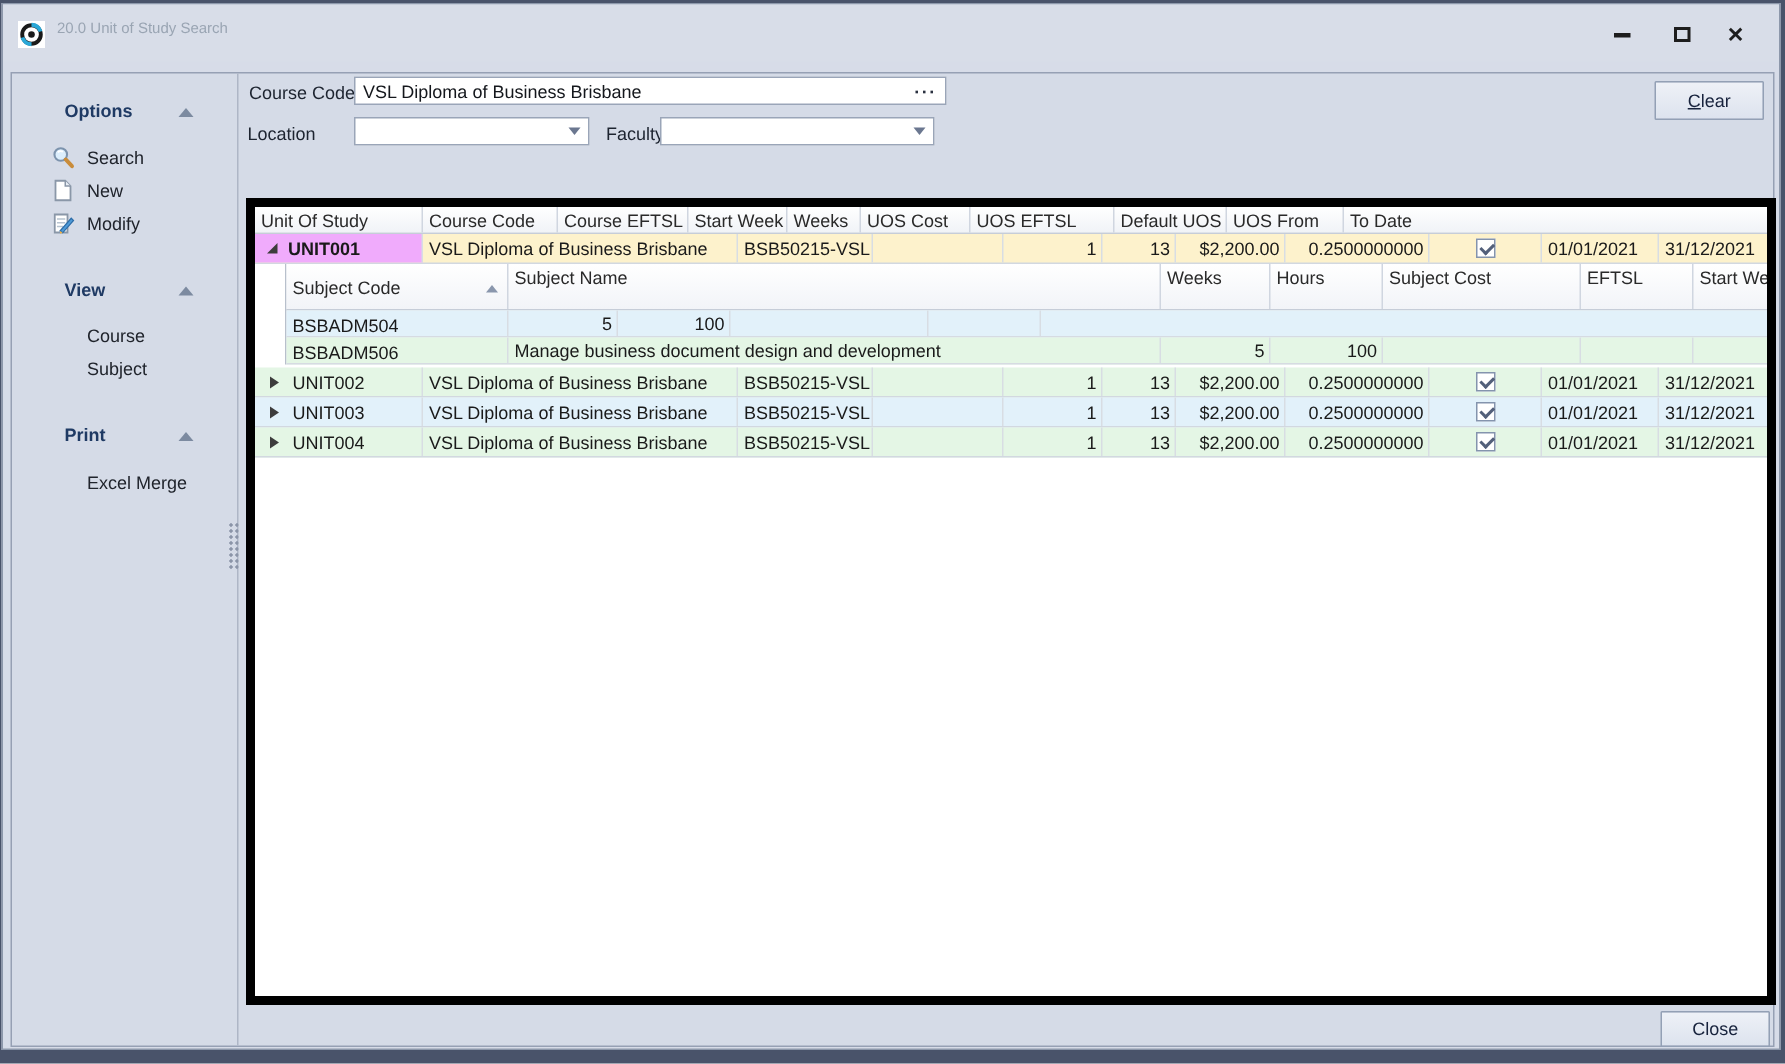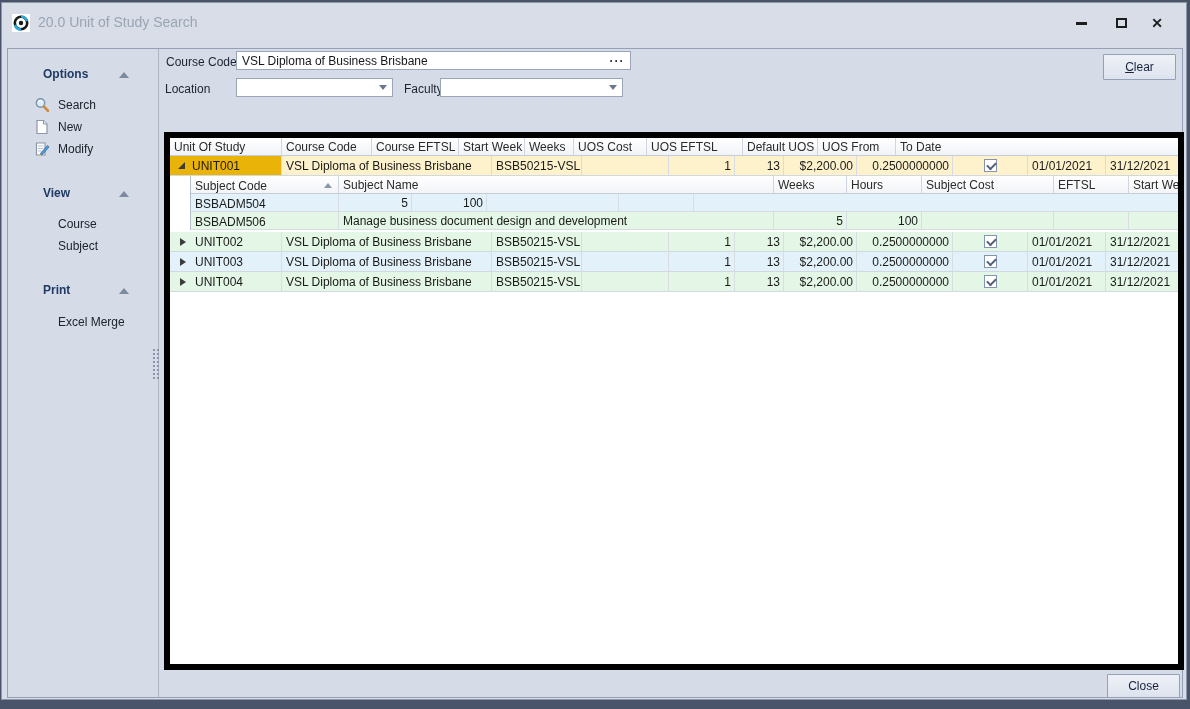--- a/index.html
+++ b/index.html
@@ -4,21 +4,21 @@
 <style>
   * { margin:0; padding:0; box-sizing:border-box; }
   html,body { width:1190px; height:709px; overflow:hidden; }
   body { background:#49536a; font-family:"Liberation Sans", sans-serif; font-size:12px; color:#1a1a1a; position:relative; }
 
   
   .window { position:absolute; left:1px; top:2px; width:1186px; height:698px;
             background:#d7dce8; border:1px solid #8d98ab; }
   .titlebar { position:absolute; left:0; top:0; right:0; height:38px; background:#d8dde8; }
   .app-icon { position:absolute; left:10px; top:11px; width:18px; height:18px; background:#fff; }
-  .title-text { position:absolute; left:36px; top:11px; font-size:14px; color:#9aa5b3; }
+  .title-text { position:absolute; left:36px; top:11px; font-size:10px; color:#9aa5b3; }
   .win-btn { position:absolute; top:8px; width:30px; height:24px; display:flex; align-items:center; justify-content:center; cursor:default; }
   .btn-min  { right:90px; }  .btn-max  { right:50px; }  .btn-close{ right:14px; }
   .glyph-min { width:11px; height:3px; background:#1d1d1d; }
   .glyph-max { width:11px; height:10px; border:2px solid #1d1d1d; background:transparent; }
   .glyph-close { font-size:14px; font-weight:bold; color:#1d1d1d; line-height:1; }
 
   
   .panel { position:absolute; left:5px; top:45px; width:1176px; height:650px;
            border:1px solid #96a0b4; background:#d5dbe7; }
 
@@ -67,36 +67,36 @@
   .g-row { display:flex; height:20px; border-bottom:1px solid #d2d8e0; }
   .g-cell { border-right:1px solid #d8dde3; padding:3px 3px 0 4px; white-space:nowrap; overflow:hidden; }
   .num { text-align:right; }
   .ctr { display:flex; align-items:center; justify-content:center; padding-top:0; }
 
   .c0{width:112px;} .c1{width:210px;} .c2{width:90px;} .c3{width:87px;} .c4{width:66px;}
   .c5{width:49px;}  .c6{width:73px;}  .c7{width:96px;} .c8{width:75px;} .c9{width:78px;}
   .c10{flex:1; border-right:none;}
 
   .row-focused  { background:#fdf2cc; }
-  .row-focused .focused-cell { background:#eab308; }
+  .row-focused .focused-cell { background:#f0abfc;font-weight:bold; }
   .row-cyan  { background:#e2f1fa; }
   .row-green { background:#e4f6e5; }
 
   .tri-exp { display:inline-block; width:0; height:0; margin:0 7px 1px 4px;
              border-bottom:7px solid #3c3c3c; border-left:7px solid transparent; }
   .tri-col { display:inline-block; width:0; height:0; margin:0 9px 0 6px;
              border-left:6px solid #3c3c3c; border-top:4px solid transparent; border-bottom:4px solid transparent; }
 
   .checkbox { width:13px; height:13px; background:#fff; border:1px solid #8494ad; position:relative; }
   .checkbox.checked::after { content:""; position:absolute; left:2px; top:2px; width:7px; height:4px;
              border-left:2px solid #53607a; border-bottom:2px solid #53607a; transform:rotate(-45deg); }
 
   
   .detail { margin-left:20px; width:998px; border-left:1px solid #b8c0cc; margin-bottom:2px; background:#fff; }
-  .d-header { display:flex; height:18px; background:linear-gradient(#ffffff,#f2f4f8); border-bottom:1px solid #c6cdd8; }
+  .d-header { display:flex; height:31px; background:linear-gradient(#ffffff,#f2f4f8); border-bottom:1px solid #c6cdd8; }
   .d-hcell { border-right:1px solid #d0d6e0; padding:2px 0 0 4px; color:#2a2a2a; white-space:nowrap; overflow:hidden; }
   .d-row { display:flex; height:18px; border-bottom:1px solid #d6dbe2; }
   .d-cell { border-right:1px solid #d8dde3; padding:2px 3px 0 4px; white-space:nowrap; overflow:hidden; }
   .d0{width:148px; display:flex; justify-content:space-between; align-items:center;}
   .d1{width:435px;} .d2{width:73px;} .d3{width:75px;} .d4{width:132px;} .d5{width:75px;}
   .d6{flex:1; border-right:none;}
   .sort-asc { width:0; height:0; border-left:4px solid transparent; border-right:4px solid transparent;
               border-bottom:5px solid #8a97ad; margin-right:6px; }
 </style>
 </head>

